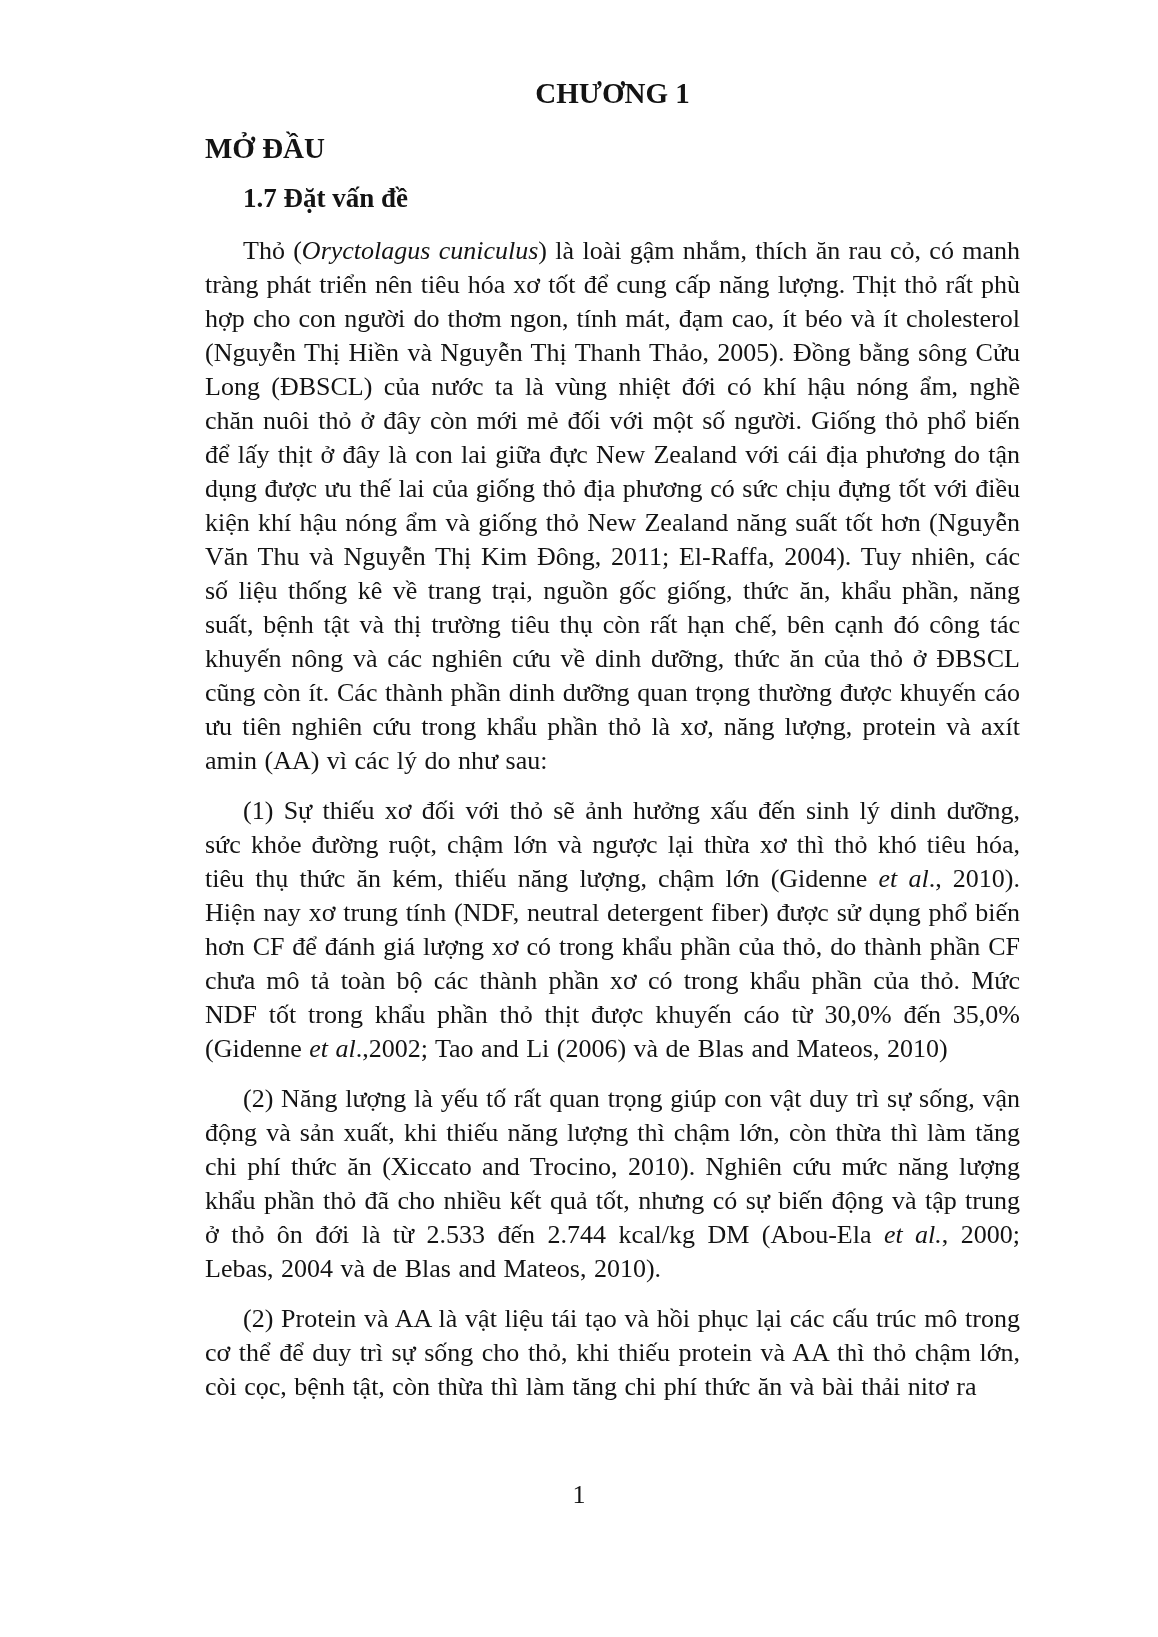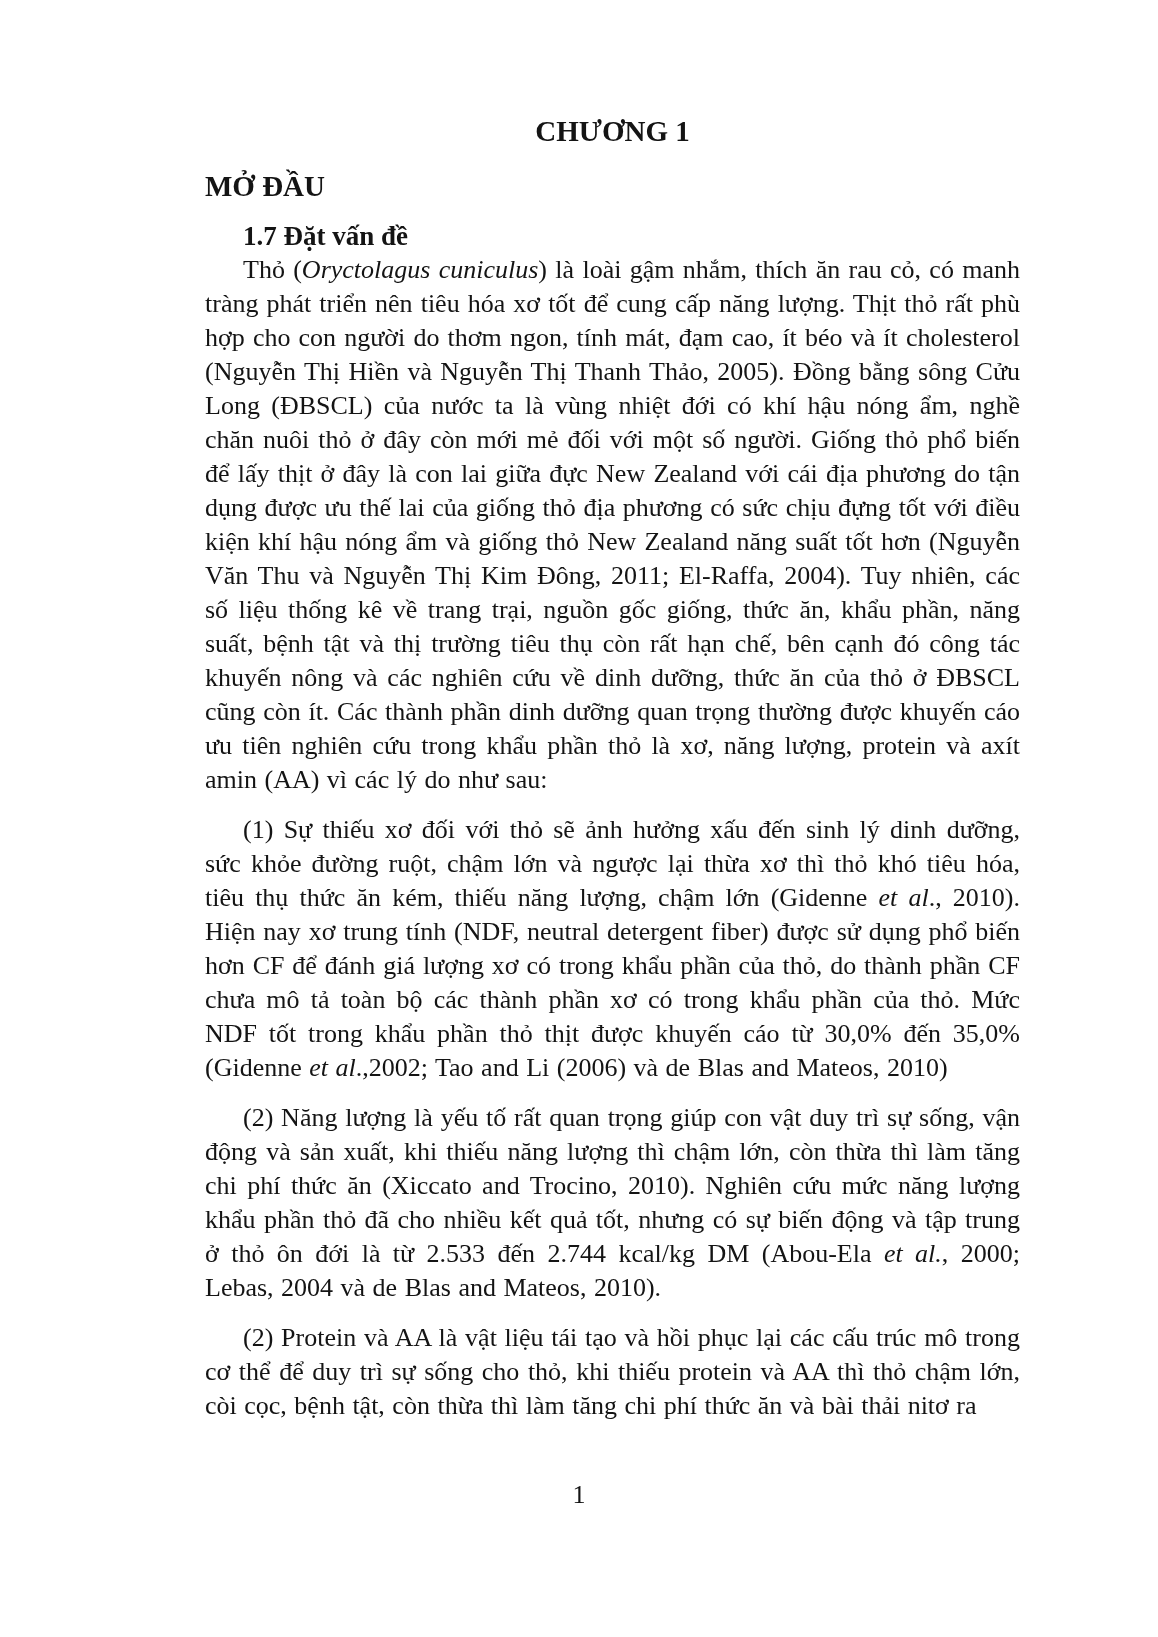--- a/index.html
+++ b/index.html
@@ -8,21 +8,21 @@
     background: #ffffff;
   }
   .page {
     position: relative;
     width: 1158px;
     height: 1637px;
     background: #ffffff;
     color: #141414;
     font-family: "Liberation Serif", "DejaVu Serif", serif;
     box-sizing: border-box;
-    padding: 114px 138px 0 205px;
+    padding: 76px 138px 0 205px;
     overflow: hidden;
   }
   .chapter-heading {
     margin: 0;
     font-size: 29px;
     line-height: 34px;
     font-weight: bold;
     text-align: center;
   }
   .doc-title {
@@ -33,21 +33,21 @@
     text-align: left;
   }
   .section-heading {
     margin: 16px 0 0 38px;
     font-size: 27px;
     line-height: 34px;
     font-weight: bold;
     text-align: left;
   }
   .doc-body {
-    margin-top: 0;
+    margin-top: 19px;
   }
   .doc-body p {
     margin: 0 0 16px 0;
     font-size: 26px;
     line-height: 34px;
     text-align: justify;
     text-indent: 38px;
     word-spacing: 1px;
   }
   .doc-body p:last-child {

